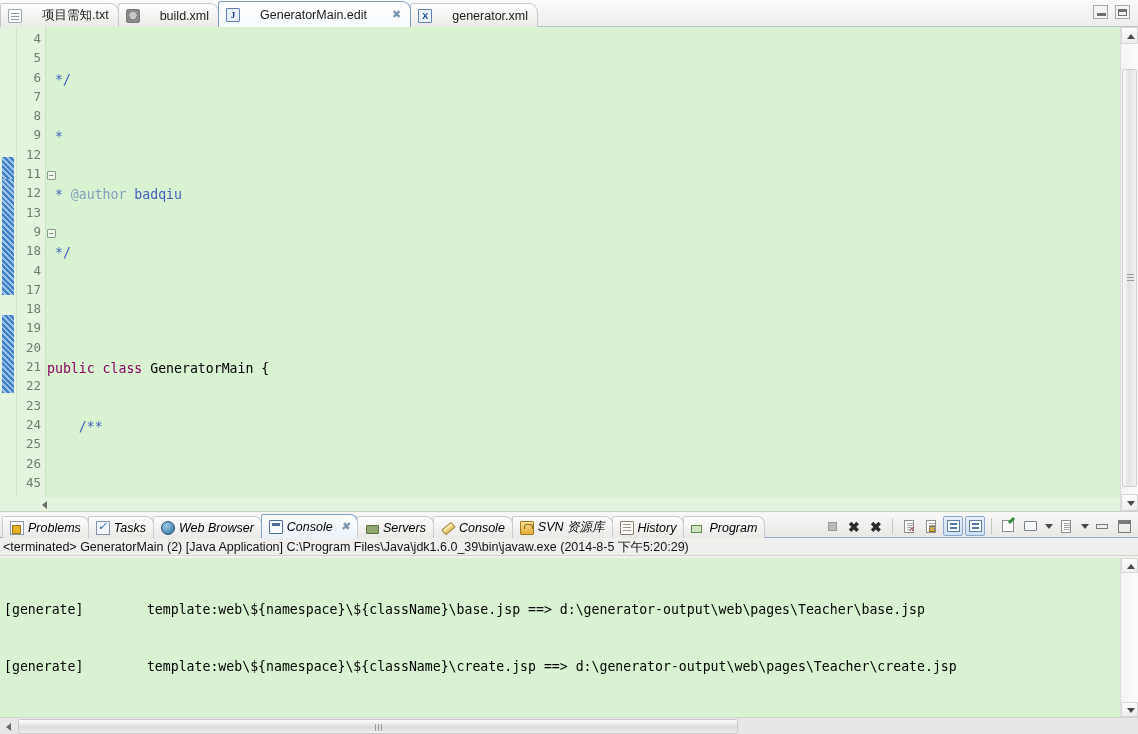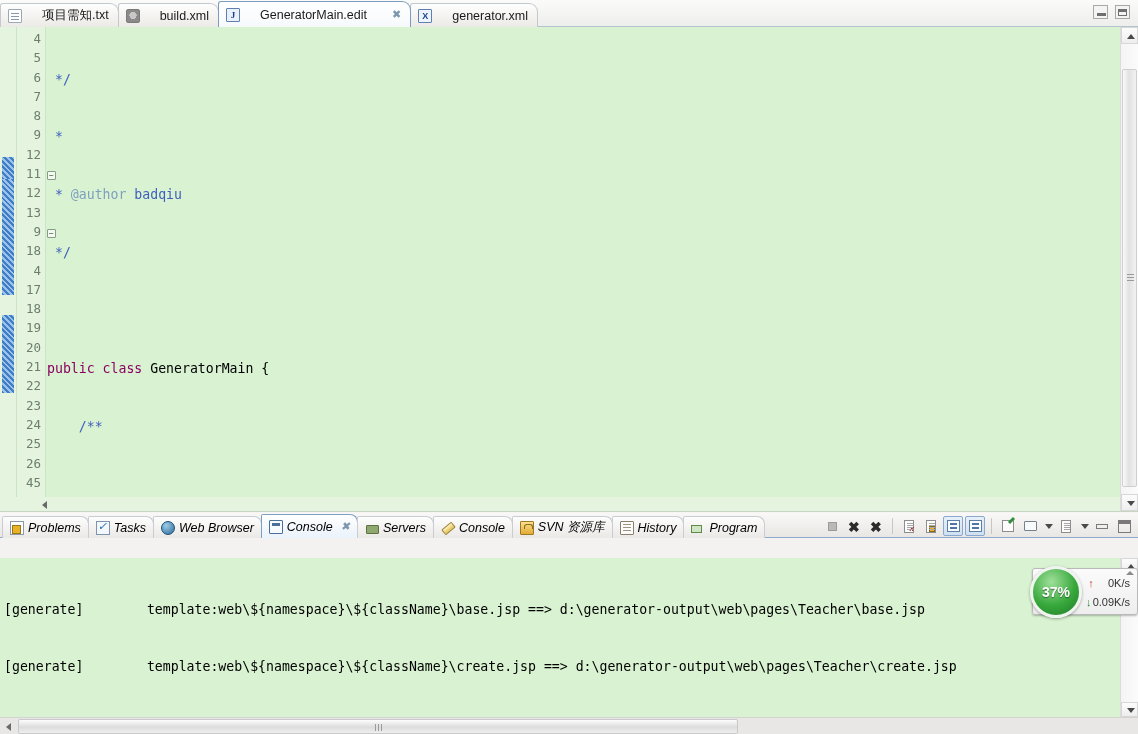--- a/index.html
+++ b/index.html
@@ -453,20 +453,21 @@
           </div>
         <div class="tbtn">
             <span class="win-min2"></span>
           </div>
         <div class="tbtn">
             <span class="win-max2"></span>
           </div>
       </div>
     </div>
 
+    <div class="cstatus">&lt;terminated&gt; GeneratorMain (2) [Java Application] C:\Program Files\Java\jdk1.6.0_39\bin\javaw.exe (2014-8-5 下午5:20:29)</div>
 
     <div class="cbody">
       <div>[generate]        template:web\${namespace}\${className}\base.jsp ==&gt; d:\generator-output\web\pages\Teacher\base.jsp</div>
       <div>[generate]        template:web\${namespace}\${className}\create.jsp ==&gt; d:\generator-output\web\pages\Teacher\create.jsp</div>
       <div>[generate]        template:web\${namespace}\${className}\edit.jsp ==&gt; d:\generator-output\web\pages\Teacher\edit.jsp</div>
       
       
       
       
     </div>
@@ -475,28 +476,14 @@
       <div class="arrow up"></div>
       <div class="arrow dn"></div>
     </div>
 
     <div class="hsb2">
       <div class="ar"></div>
       <div class="thumb"></div>
     </div>
   </div>
 
-  <div class="netmon">
-    <div class="grip"></div>
-    <div class="dial">37%</div>
-    <div class="netrows">
-      <div class="netrow">
-        <span class="up-ar">↑</span>
-        <span class="netval">0K/s</span>
-      </div>
-      <div class="netrow">
-        <span class="dn-ar">↓</span>
-        <span class="netval">0.09K/s</span>
-      </div>
-    </div>
-  </div>
 
 </div>
 
 </body></html>

